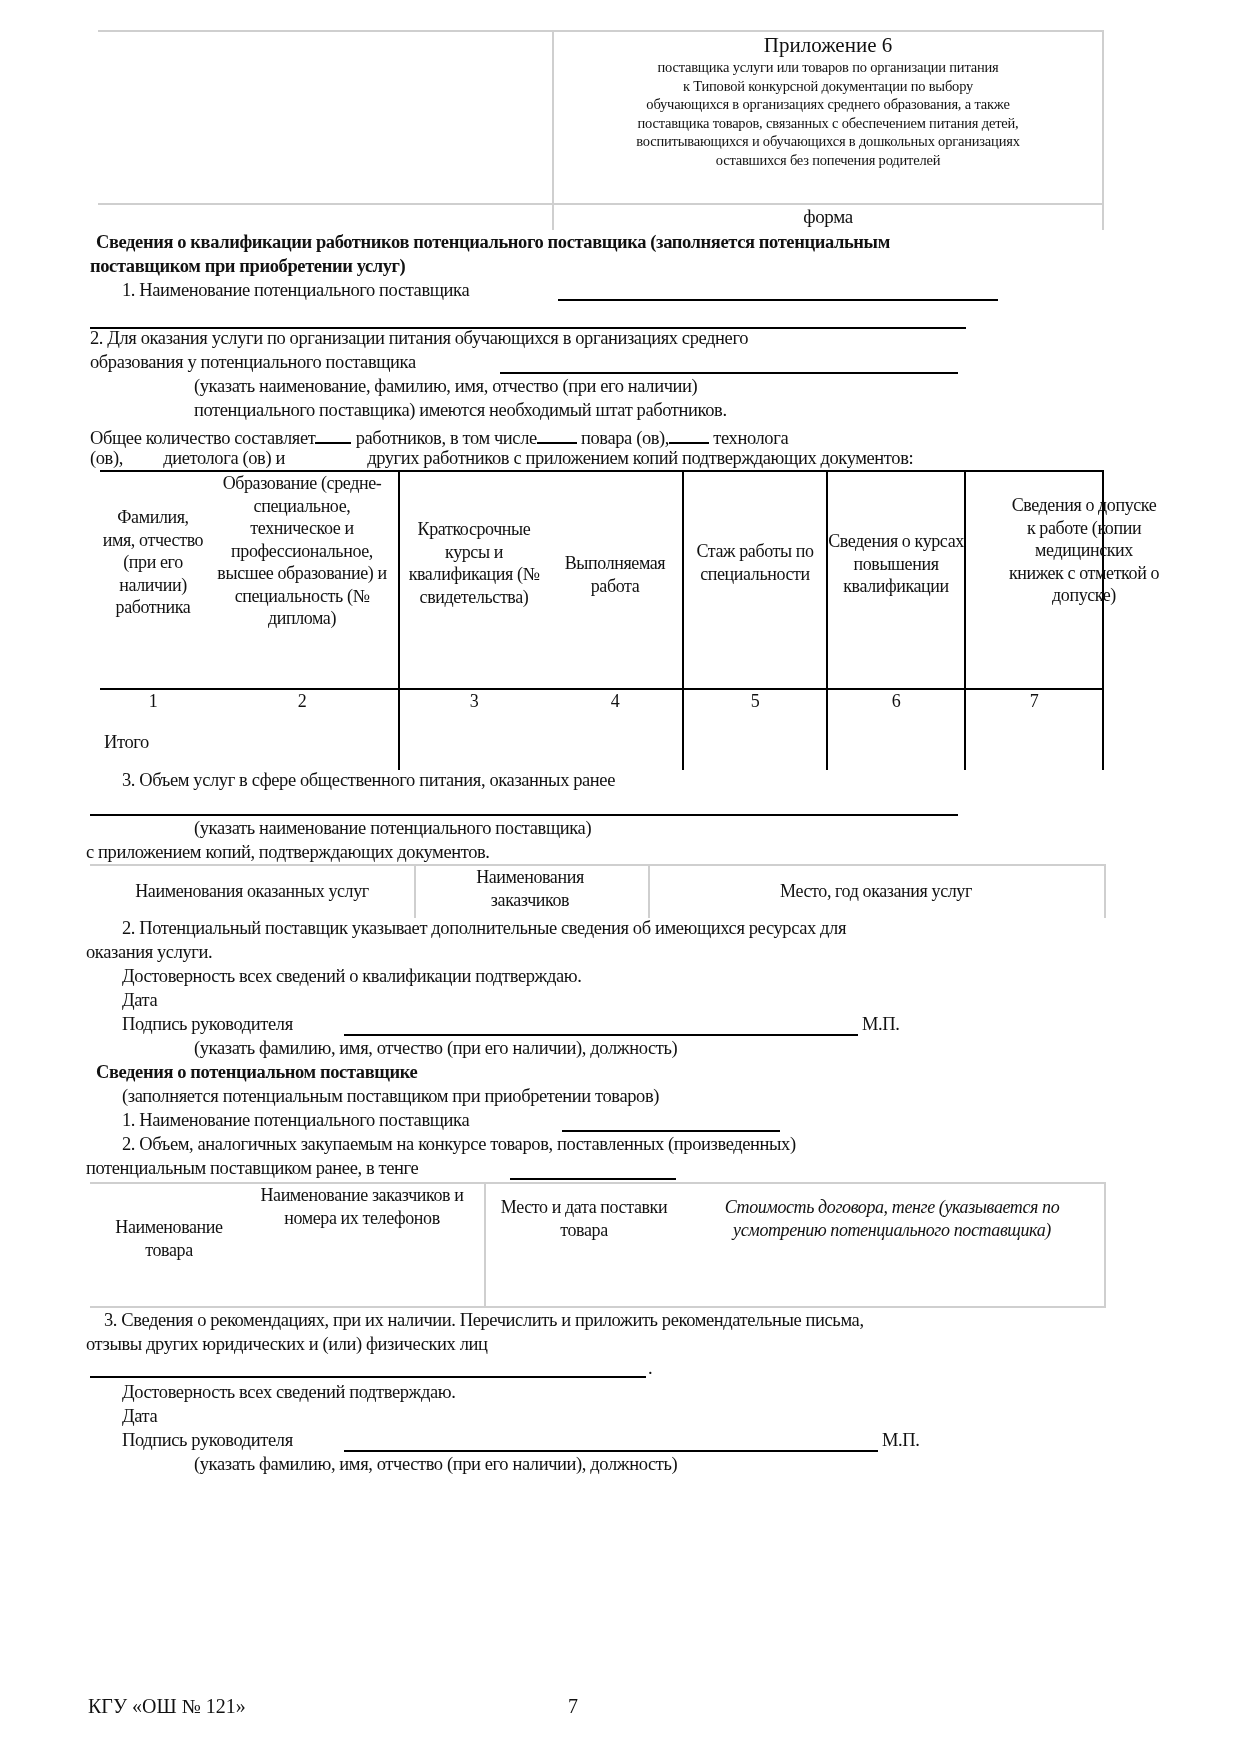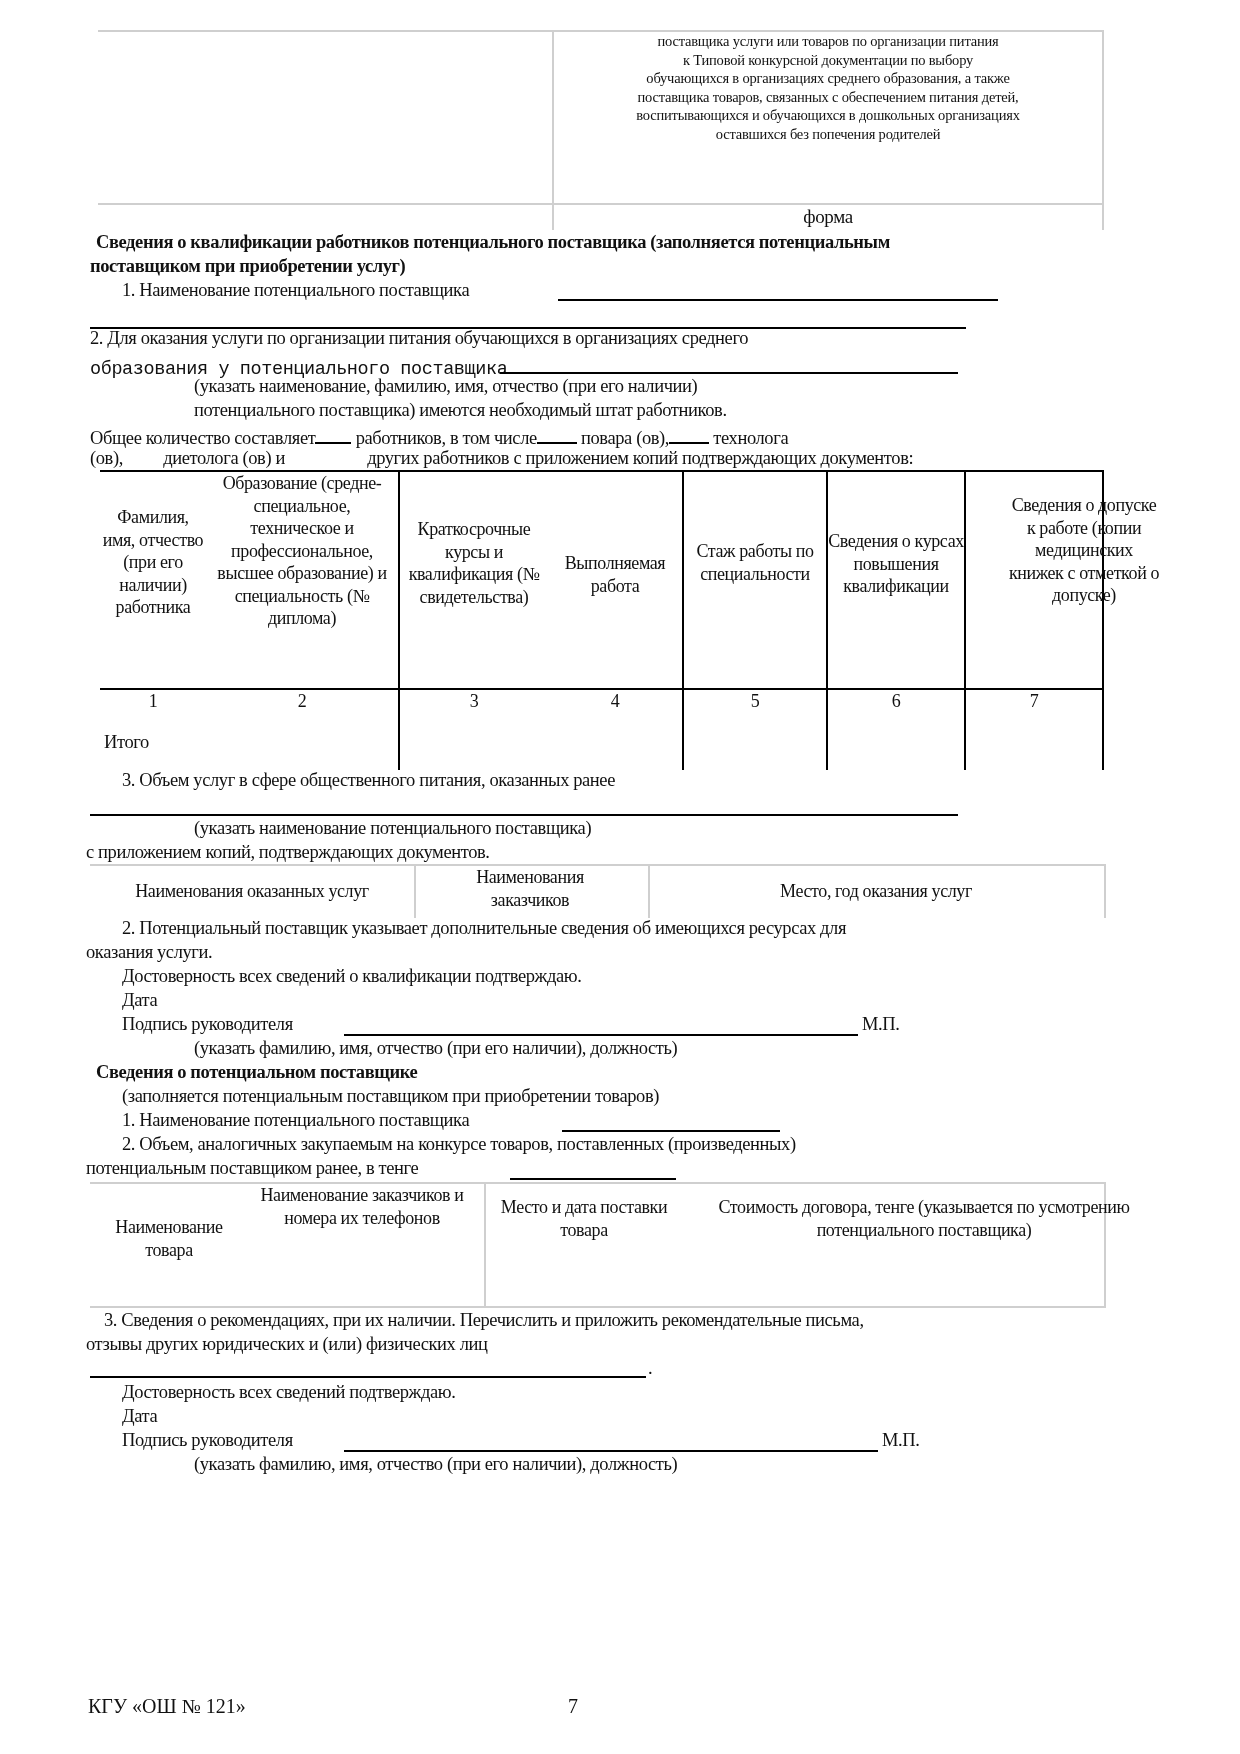--- a/index.html
+++ b/index.html
@@ -20,39 +20,40 @@
 </head>
 <body>
 
 <div>
   <div class="gline" style="left:98px; top:30px; width:1006px; height:2px;"></div>
   <div class="gline" style="left:98px; top:203px; width:1006px; height:2px;"></div>
   <div class="gline" style="left:552px; top:30px; width:2px; height:200px;"></div>
   <div class="gline" style="left:1102px; top:30px; width:2px; height:200px;"></div>
 
   <div class="abs app" style="left:556px; top:32px; width:544px;">
+    <div class="app-title">Приложение 6</div>
     <div class="app-sub">поставщика услуги или товаров по организации питания</div>
     <div class="app-sub">к Типовой конкурсной документации по выбору</div>
     <div class="app-sub">обучающихся в организациях среднего образования, а также</div>
     <div class="app-sub">поставщика товаров, связанных с обеспечением питания детей,</div>
     <div class="app-sub">воспитывающихся и обучающихся в дошкольных организациях</div>
     <div class="app-sub">оставшихся без попечения родителей</div>
   </div>
   <div class="abs t" style="left:556px; top:205px; width:544px; text-align:center; font-size:19px;">форма</div>
 </div>
 
 <div class="abs t bold" style="left:96px; top:230px;">Сведения о квалификации работников потенциального поставщика (заполняется потенциальным</div>
 <div class="abs t bold" style="left:90px; top:254px;">поставщиком при приобретении услуг)</div>
 
 <div class="abs t" style="left:122px; top:278px;">1. Наименование потенциального поставщика</div>
 <div class="hline" style="left:558px; top:299px; width:440px;"></div>
 
 <div class="hline" style="left:90px; top:327px; width:876px;"></div>
 <div class="abs t" style="left:90px; top:326px;">2. Для оказания услуги по организации питания обучающихся в организациях среднего</div>
-<div class="abs t" style="left:90px; top:358px;font-family:Liberation Mono, monospace;">образования у потенциального поставщика</div>
+<div class="abs t" style="left:90px; top:350px;">образования у потенциального поставщика</div>
 <div class="hline" style="left:500px; top:372px; width:458px;"></div>
 <div class="abs t" style="left:194px; top:374px;">(указать наименование, фамилию, имя, отчество (при его наличии)</div>
 <div class="abs t" style="left:194px; top:398px;">потенциального поставщика) имеются необходимый штат работников.</div>
 
 <div class="abs t" style="left:90px; top:422px;">
   <span>Общее количество составляет</span><span class="ul" style="width:36px;"></span>
   <span>работников, в том числе</span><span class="ul" style="width:40px;"></span>
   <span>повара (ов),</span><span class="ul" style="width:40px;"></span>
   <span>технолога</span>
 </div>
@@ -123,21 +124,21 @@
 <div class="hline" style="left:510px; top:1178px; width:166px;"></div>
 
 <div>
   <div class="gline" style="left:90px; top:1182px; width:1016px; height:2px;"></div>
   <div class="gline" style="left:90px; top:1306px; width:1016px; height:2px;"></div>
   <div class="gline" style="left:484px; top:1182px; width:2px; height:126px;"></div>
   <div class="gline" style="left:1104px; top:1182px; width:2px; height:126px;"></div>
   <div class="cell" style="left:92px; top:1196px; width:154px;margin-top:20px;">Наименование товара</div>
   <div class="cell" style="left:248px; top:1184px; width:228px;">Наименование заказчиков и номера их телефонов</div>
   <div class="cell" style="left:496px; top:1196px; width:176px;">Место и дата поставки товара</div>
-  <div class="cell" style="left:712px; top:1196px; width:424px;">Стоимость договора, тенге (указывается по усмотрению потенциального поставщика)</div>
+  <div class="cell" style="left:680px; top:1196px; width:424px;font-style:italic;">Стоимость договора, тенге (указывается по усмотрению потенциального поставщика)</div>
 </div>
 
 <div class="abs t" style="left:104px; top:1308px;">3. Сведения о рекомендациях, при их наличии. Перечислить и приложить рекомендательные письма,</div>
 <div class="abs t" style="left:86px; top:1332px;">отзывы других юридических и (или) физических лиц</div>
 <div class="hline" style="left:90px; top:1376px; width:556px;"></div>
 <div class="abs t" style="left:648px; top:1356px;">.</div>
 <div class="abs t" style="left:122px; top:1380px;">Достоверность всех сведений подтверждаю.</div>
 <div class="abs t" style="left:122px; top:1404px;">Дата</div>
 <div class="abs t" style="left:122px; top:1428px;">Подпись руководителя</div>
 <div class="hline" style="left:344px; top:1450px; width:534px;"></div>

